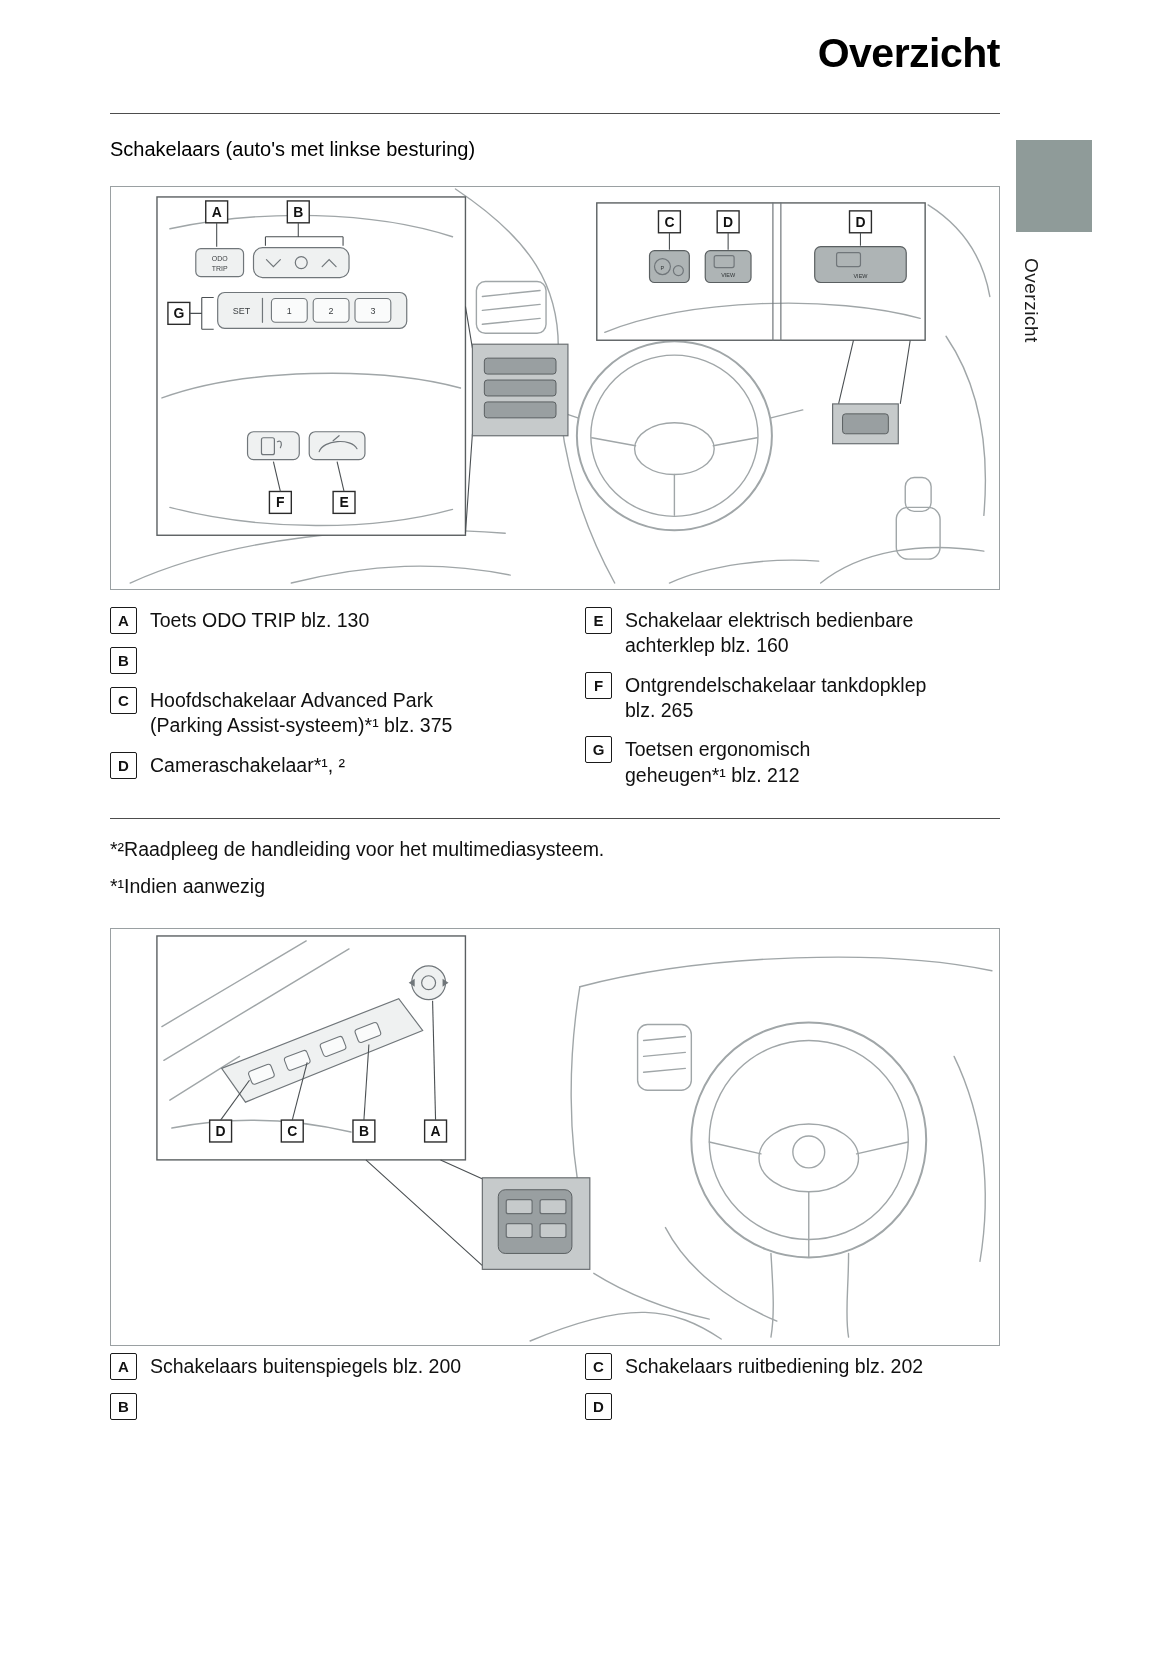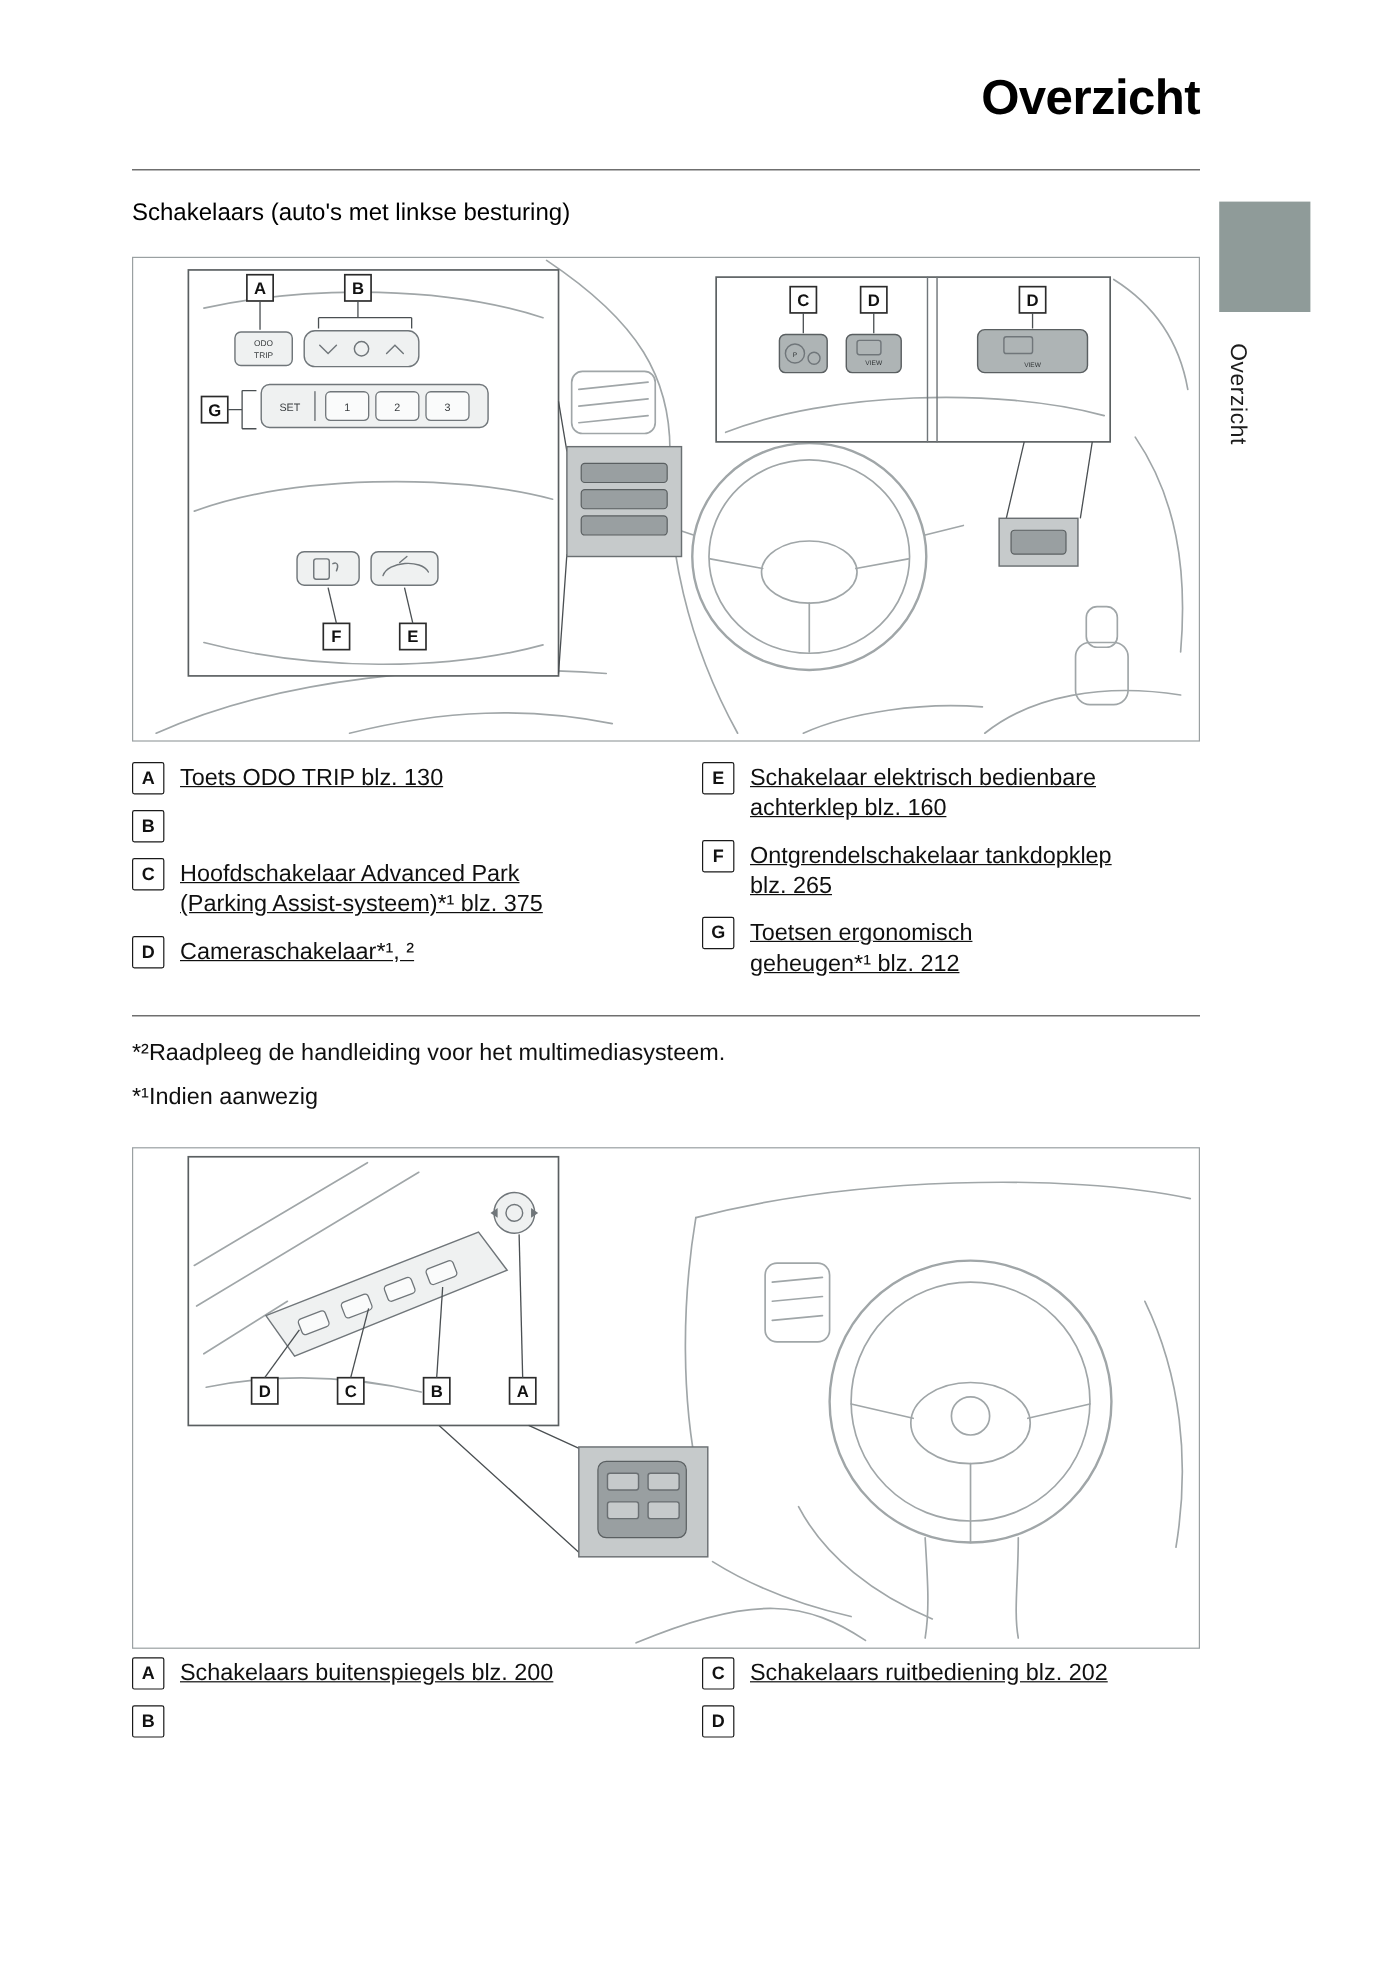--- a/index.html
+++ b/index.html
@@ -1,18 +1,18 @@
 <!DOCTYPE html>
 <html><head>
 <meta charset="utf-8">
 <style>
   html,body{margin:0;padding:0;background:#ffffff;}
   .page{
     position:relative;width:1165px;height:1497px;background:#fff;
-    font-family:"Liberation Sans",sans-serif;color:#111;overflow:hidden;margin-top:28px;
+    font-family:"Liberation Sans",sans-serif;color:#111;overflow:hidden;
   }
   .page-title{
     position:absolute;left:110px;top:30px;width:890px;text-align:right;
     font-size:41px;font-weight:bold;letter-spacing:-0.5px;color:#000;
   }
   .hrule{position:absolute;left:110px;width:890px;border-top:1.6px solid #4d4d4d;height:0;}
   .rule-1{top:113px;} .rule-2{top:818px;} .rule-3{top:1497px;}
   .section-heading{position:absolute;left:110px;top:138px;font-size:20px;font-weight:normal;color:#000;}
   .side-tab{position:absolute;left:1016px;top:140px;width:76px;height:92px;background:#8f9b99;}
   .side-tab-label{
@@ -24,21 +24,21 @@
   .figure-2{top:928px;width:890px;height:418px;}
   .legend{position:absolute;left:110px;width:890px;display:flex;}
   .legend-1{top:606px;} .legend-2{top:1352px;}
   .leg-col-left{width:475px;} .leg-col-right{flex:1;}
   .litem{display:flex;gap:13px;margin-bottom:12px;align-items:flex-start;}
   .kbox{
     width:25px;height:25px;border:1.6px solid #1a1a1a;border-radius:2px;background:#fff;
     display:flex;align-items:center;justify-content:center;
     font-size:15px;font-weight:bold;flex:0 0 auto;margin-top:1px;
   }
-  .ltext{font-size:19.5px;line-height:1.3;white-space:pre-line;padding-top:2px;color:#101010;text-decoration:underline;}
+  .ltext{font-size:19.5px;line-height:1.3;white-space:pre-line;padding-top:2px;color:#101010;}
   .footnotes{position:absolute;left:110px;top:838px;width:890px;}
   .footnote{font-size:19.5px;margin-bottom:14px;color:#101010;}
   .page-number{position:absolute;left:110px;top:1532px;width:890px;text-align:center;font-size:20px;font-weight:normal;color:#ef4444;}
   
   .f-ln{stroke:#a0a6a8;stroke-width:1.4;fill:none;stroke-linecap:round;}
   .f-ln.sw2{stroke-width:2;}
   .f-ln-d{stroke:#70767a;stroke-width:1.2;fill:none;stroke-linecap:round;}
   .f-panel{fill:#ffffff;stroke:#5a5f61;stroke-width:1.4;}
   .f-btn{fill:#eff1f1;stroke:#70767a;stroke-width:1.2;}
   .f-btn2{fill:#fafbfb;stroke:#70767a;stroke-width:1.1;}

